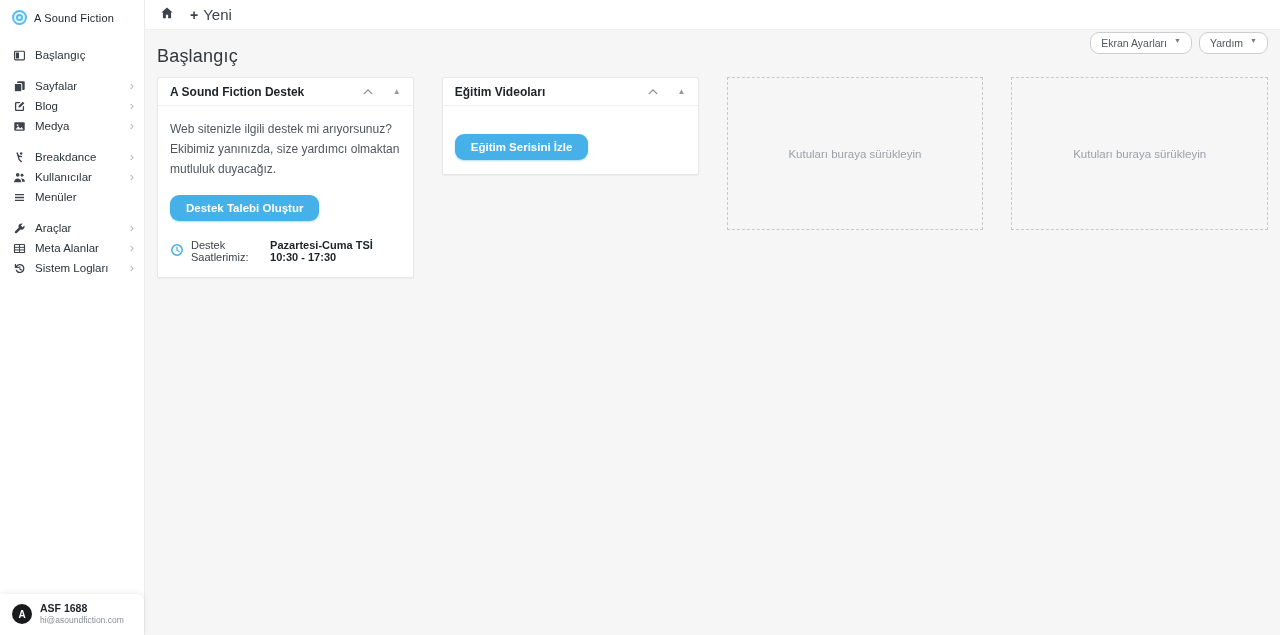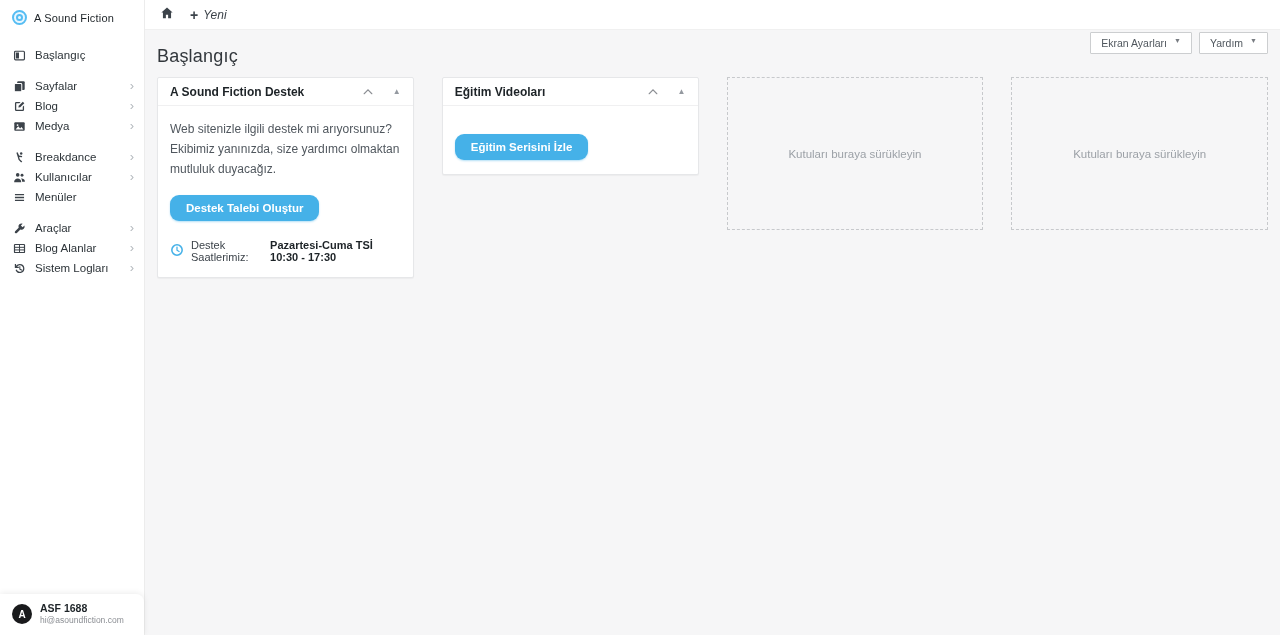--- a/index.html
+++ b/index.html
@@ -55,26 +55,26 @@
   
   .main { flex:1; display:flex; flex-direction:column; min-width:0; }
   .topbar {
     height:30px; min-height:30px; background:#fff; display:flex; align-items:center;
     padding:0 15px; border-bottom:1px solid #f0f0f0;
   }
   .home-btn { display:flex; align-items:center; cursor:pointer; }
   .home-btn svg { width:14px; height:14px; }
   .new-btn { display:flex; align-items:center; gap:5px; margin-left:16px; cursor:pointer; color:#3c434a; }
   .plus-glyph { font-size:14px; font-weight:700; line-height:1; }
-  .new-label { font-size:12px;font-style:italic; }
+  .new-label { font-size:15px; }
 
   .content { flex:1; position:relative; background:#f6f6f7; padding:0 12px; }
   .top-actions { position:absolute; top:2px; right:12px; display:flex; gap:7px; }
   .action-btn {
-    background:#fff; border:1px solid #ccced0; border-radius:1px;
+    background:#fff; border:1px solid #ccced0; border-radius:9px;
     font-size:10.5px; color:#50575e; padding:4px 10px;
     display:flex; gap:7px; cursor:pointer;
   }
   .caret-down { font-size:7px; color:#787c82; line-height:1; }
 
   .page-title { font-size:18px; font-weight:500; color:#32373c; margin:16px 0 10px; letter-spacing:.2px; }
 
   .grid { display:grid; grid-template-columns:repeat(4,1fr); gap:28px; align-items:start; }
 
   .card {
@@ -204,21 +204,21 @@
           <span class="nav-label">Araçlar</span>
           <span class="chev">›</span>
         </div>
         <div class="nav-item">
           <span class="nav-icon">
               <svg viewBox="0 0 20 20">
                 <rect x="2.3" y="3.8" width="15.4" height="12.4" rx="1" fill="none" stroke="#3c434a" stroke-width="1.8"></rect>
                 <path stroke="#3c434a" stroke-width="1.5" fill="none" d="M2.5 8.2h15M2.5 12.2h15M10 4v12"></path>
               </svg>
             </span>
-          <span class="nav-label">Blog Alanlar</span>
+          <span class="nav-label">Meta Alanlar</span>
           <span class="chev">›</span>
         </div>
         <div class="nav-item">
           <span class="nav-icon">
               <svg viewBox="0 0 20 20">
                 <path fill="#3c434a" d="M10.5 3a7 7 0 1 1-6.6 9.3l1.8-.6A5.1 5.1 0 1 0 6.2 7.2H9v1.9H2.8V3h1.9v2.6A7 7 0 0 1 10.5 3z"></path>
                 <path fill="#3c434a" d="M9.7 6.4h1.6v4l2.9 1.7-.8 1.4-3.7-2.1z"></path>
               </svg>
             </span>
           <span class="nav-label">Sistem Logları</span>

